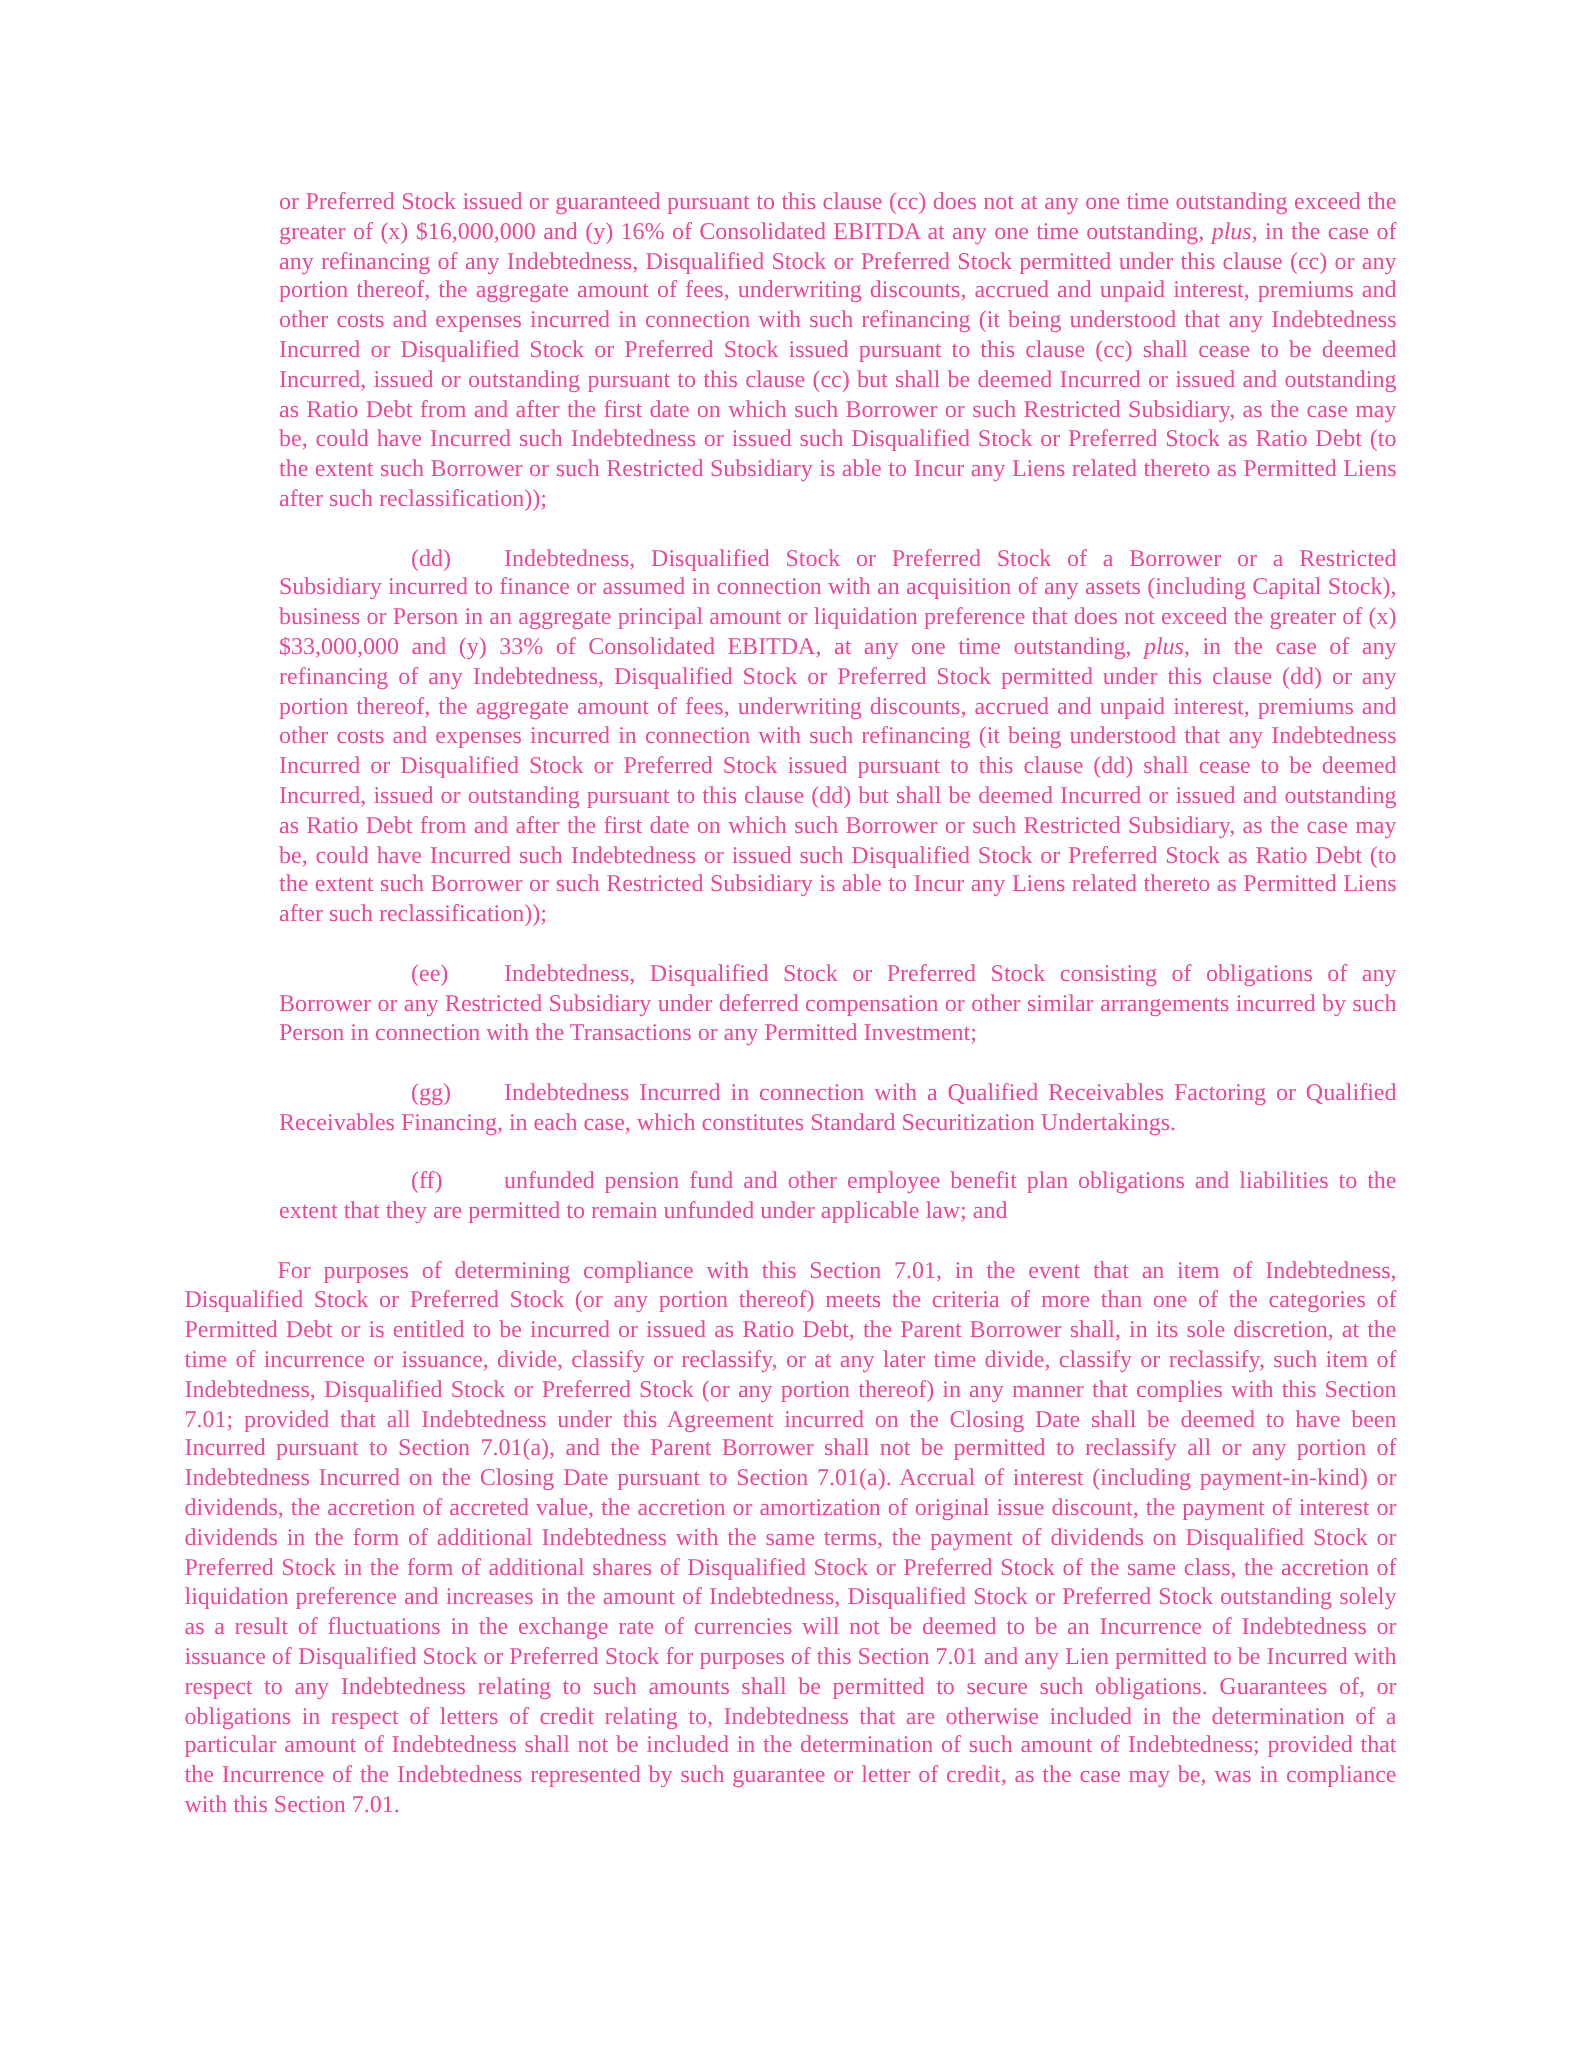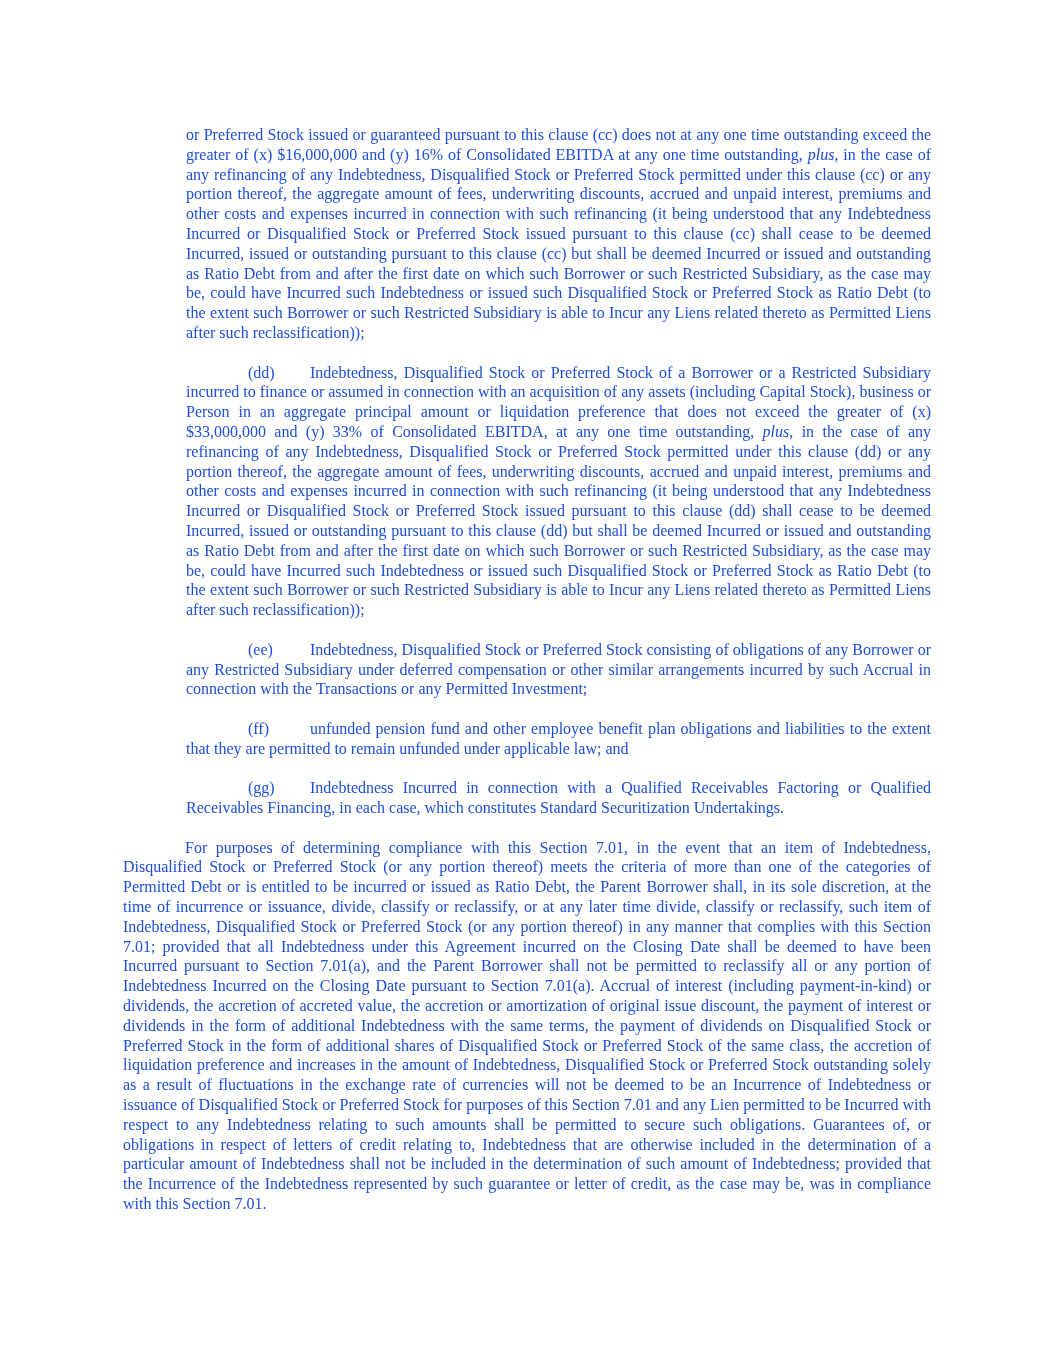--- a/index.html
+++ b/index.html
@@ -10,41 +10,41 @@
     overflow: hidden;
   }
   .page {
     box-sizing: border-box;
     width: 1055px;
     height: 1365px;
     padding: 125px 124px 0 123px;
     font-family: "Liberation Serif", "DejaVu Serif", serif;
     font-size: 16px;
     line-height: 19.8px;
-    color: #1d4ed8;
+    color: #ec4899;
   }
   .para {
     margin: 0 0 19.8px 0;
     text-align: justify;
     hyphens: none;
   }
   .clause { margin-left: 63px; }
   .indent { text-indent: 62px; }
   .para span.italic { font-style: italic; }
   .para span.underline { }
-  .para span.label { display: inline-block; width: 62px; text-indent: 0; }
+  .para span.label { display: inline-block; width: 62px; text-indent: 0; margin-left: 26px; }
 </style>
 </head>
 <body>
 
 <div class="page">
   <p class="para clause"><span>or Preferred Stock issued or guaranteed pursuant to this clause (cc) does not at any one time outstanding exceed the greater of (x) $16,000,000 and (y) 16% of Consolidated EBITDA at any one time outstanding, </span><span class="italic">plus</span><span>, in the case of any refinancing of any Indebtedness, Disqualified Stock or Preferred Stock permitted under this clause (cc) or any portion thereof, the aggregate amount of fees, underwriting discounts, accrued and unpaid interest, premiums and other costs and expenses incurred in connection with such refinancing (it being understood that any Indebtedness Incurred or Disqualified Stock or Preferred Stock issued pursuant to this clause (cc) shall cease to be deemed Incurred, issued or outstanding pursuant to this clause (cc) but shall be deemed Incurred or issued and outstanding as Ratio Debt from and after the first date on which such Borrower or such Restricted Subsidiary, as the case may be, could have Incurred such Indebtedness or issued such Disqualified Stock or Preferred Stock as Ratio Debt (to the extent such Borrower or such Restricted Subsidiary is able to Incur any Liens related thereto as Permitted Liens after such reclassification));</span></p>
 
   <p class="para clause indent"><span class="label">(dd)</span><span>Indebtedness, Disqualified Stock or Preferred Stock of a Borrower or a Restricted Subsidiary incurred to finance or assumed in connection with an acquisition of any assets (including Capital Stock), business or Person in an aggregate principal amount or liquidation preference that does not exceed the greater of (x) $33,000,000 and (y) 33% of Consolidated EBITDA, at any one time outstanding, </span><span class="italic">plus</span><span>, in the case of any refinancing of any Indebtedness, Disqualified Stock or Preferred Stock permitted under this clause (dd) or any portion thereof, the aggregate amount of fees, underwriting discounts, accrued and unpaid interest, premiums and other costs and expenses incurred in connection with such refinancing (it being understood that any Indebtedness Incurred or Disqualified Stock or Preferred Stock issued pursuant to this clause (dd) shall cease to be deemed Incurred, issued or outstanding pursuant to this clause (dd) but shall be deemed Incurred or issued and outstanding as Ratio Debt from and after the first date on which such Borrower or such Restricted Subsidiary, as the case may be, could have Incurred such Indebtedness or issued such Disqualified Stock or Preferred Stock as Ratio Debt (to the extent such Borrower or such Restricted Subsidiary is able to Incur any Liens related thereto as Permitted Liens after such reclassification));</span></p>
 
-  <p class="para clause indent"><span class="label">(ee)</span><span>Indebtedness, Disqualified Stock or Preferred Stock consisting of obligations of any Borrower or any Restricted Subsidiary under deferred compensation or other similar arrangements incurred by such Accrual in connection with the Transactions or any Permitted Investment;</span></p>
+  <p class="para clause indent"><span class="label">(ee)</span><span>Indebtedness, Disqualified Stock or Preferred Stock consisting of obligations of any Borrower or any Restricted Subsidiary under deferred compensation or other similar arrangements incurred by such Person in connection with the Transactions or any Permitted Investment;</span></p>
+
+  <p class="para clause indent"><span class="label">(gg)</span><span>Indebtedness Incurred in connection with a Qualified Receivables Factoring or Qualified Receivables Financing, in each case, which constitutes Standard Securitization Undertakings.</span></p>
 
   <p class="para clause indent"><span class="label">(ff)</span><span>unfunded pension fund and other employee benefit plan obligations and liabilities to the extent that they are permitted to remain unfunded under applicable law; and</span></p>
-
-  <p class="para clause indent"><span class="label">(gg)</span><span>Indebtedness Incurred in connection with a Qualified Receivables Factoring or Qualified Receivables Financing, in each case, which constitutes Standard Securitization Undertakings.</span></p>
 
   <p class="para indent"><span>For purposes of determining compliance with this Section 7.01, in the event that an item of Indebtedness, Disqualified Stock or Preferred Stock (or any portion thereof) meets the criteria of more than one of the categories of Permitted Debt or is entitled to be incurred or issued as Ratio Debt, the Parent Borrower shall, in its sole discretion, at the time of incurrence or issuance, divide, classify or reclassify, or at any later time divide, classify or reclassify, such item of Indebtedness, Disqualified Stock or Preferred Stock (or any portion thereof) in any manner that complies with this Section 7.01; </span><span class="underline">provided</span><span> that all Indebtedness under this Agreement incurred on the Closing Date shall be deemed to have been Incurred pursuant to Section 7.01(a), and the Parent Borrower shall not be permitted to reclassify all or any portion of Indebtedness Incurred on the Closing Date pursuant to Section 7.01(a).  Accrual of interest (including payment-in-kind) or dividends, the accretion of accreted value, the accretion or amortization of original issue discount, the payment of interest or dividends in the form of additional Indebtedness with the same terms, the payment of dividends on Disqualified Stock or Preferred Stock in the form of additional shares of Disqualified Stock or Preferred Stock of the same class, the accretion of liquidation preference and increases in the amount of Indebtedness, Disqualified Stock or Preferred Stock outstanding solely as a result of fluctuations in the exchange rate of currencies will not be deemed to be an Incurrence of Indebtedness or issuance of Disqualified Stock or Preferred Stock for purposes of this Section 7.01 and any Lien permitted to be Incurred with respect to any Indebtedness relating to such amounts shall be permitted to secure such obligations.  Guarantees of, or obligations in respect of letters of credit relating to, Indebtedness that are otherwise included in the determination of a particular amount of Indebtedness shall not be included in the determination of such amount of Indebtedness; </span><span class="underline">provided</span><span> that the Incurrence of the Indebtedness represented by such guarantee or letter of credit, as the case may be, was in compliance with this Section 7.01.</span></p>
 </div>
 
 </body></html>

